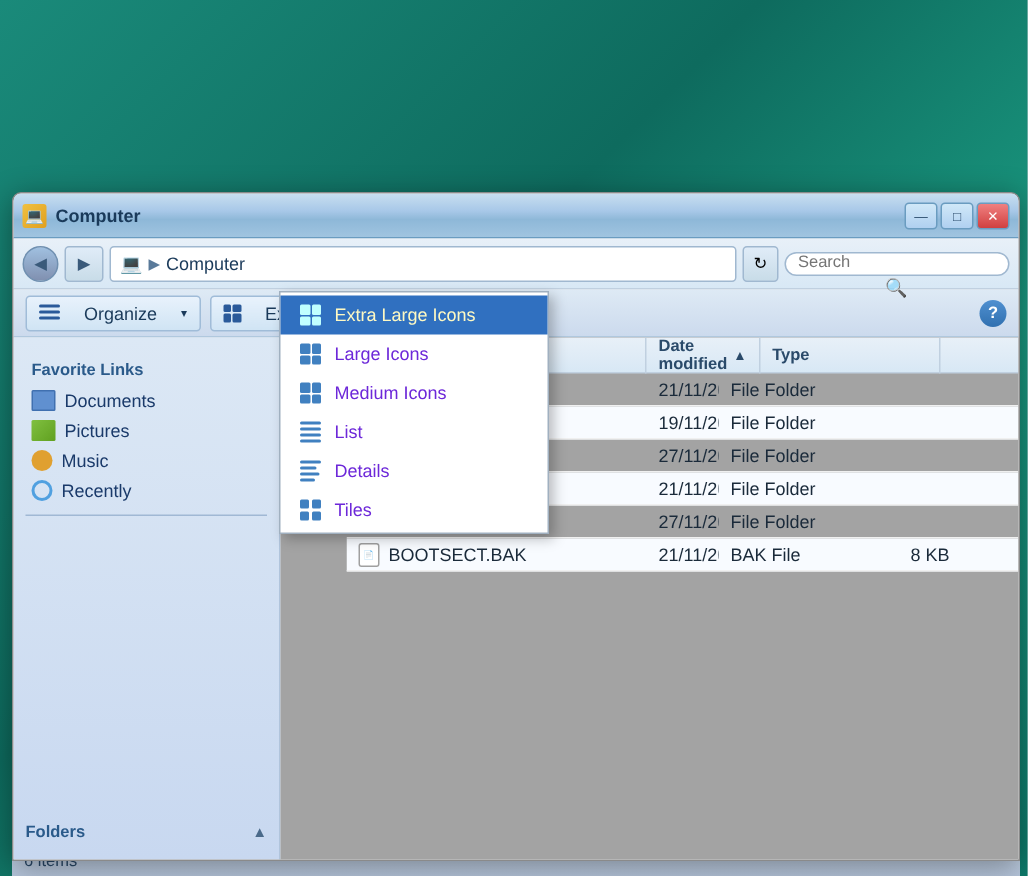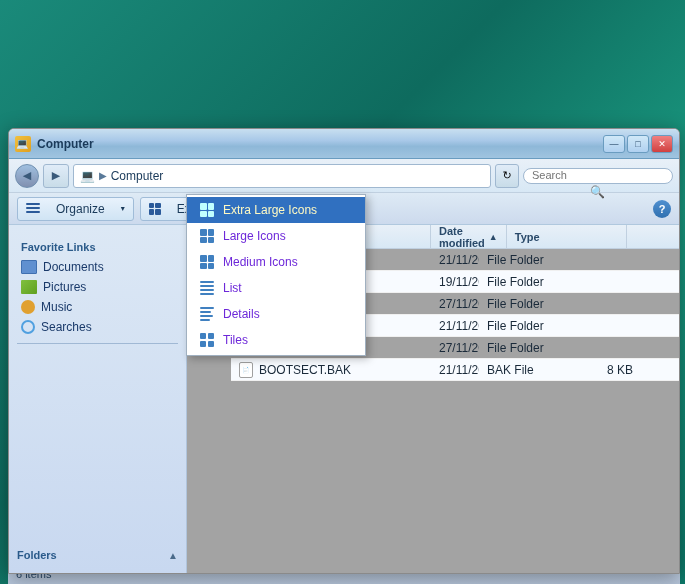--- a/index.html
+++ b/index.html
@@ -664,21 +664,21 @@
       <div class="sidebar-item">
         <div class="pics-icon"></div>
         <span>Pictures</span>
       </div>
       <div class="sidebar-item">
         <div class="music-icon"></div>
         <span>Music</span>
       </div>
       <div class="sidebar-item">
         <div class="searches-icon"></div>
-        <span>Searches</span>
+        <span>Recently</span>
       </div>
 
       <div class="sidebar-sep"></div>
 
       <div class="sidebar-folders-row">
         <span>Folders</span>
         <span class="chevron-up">▲</span>
       </div>
     </div>
 

